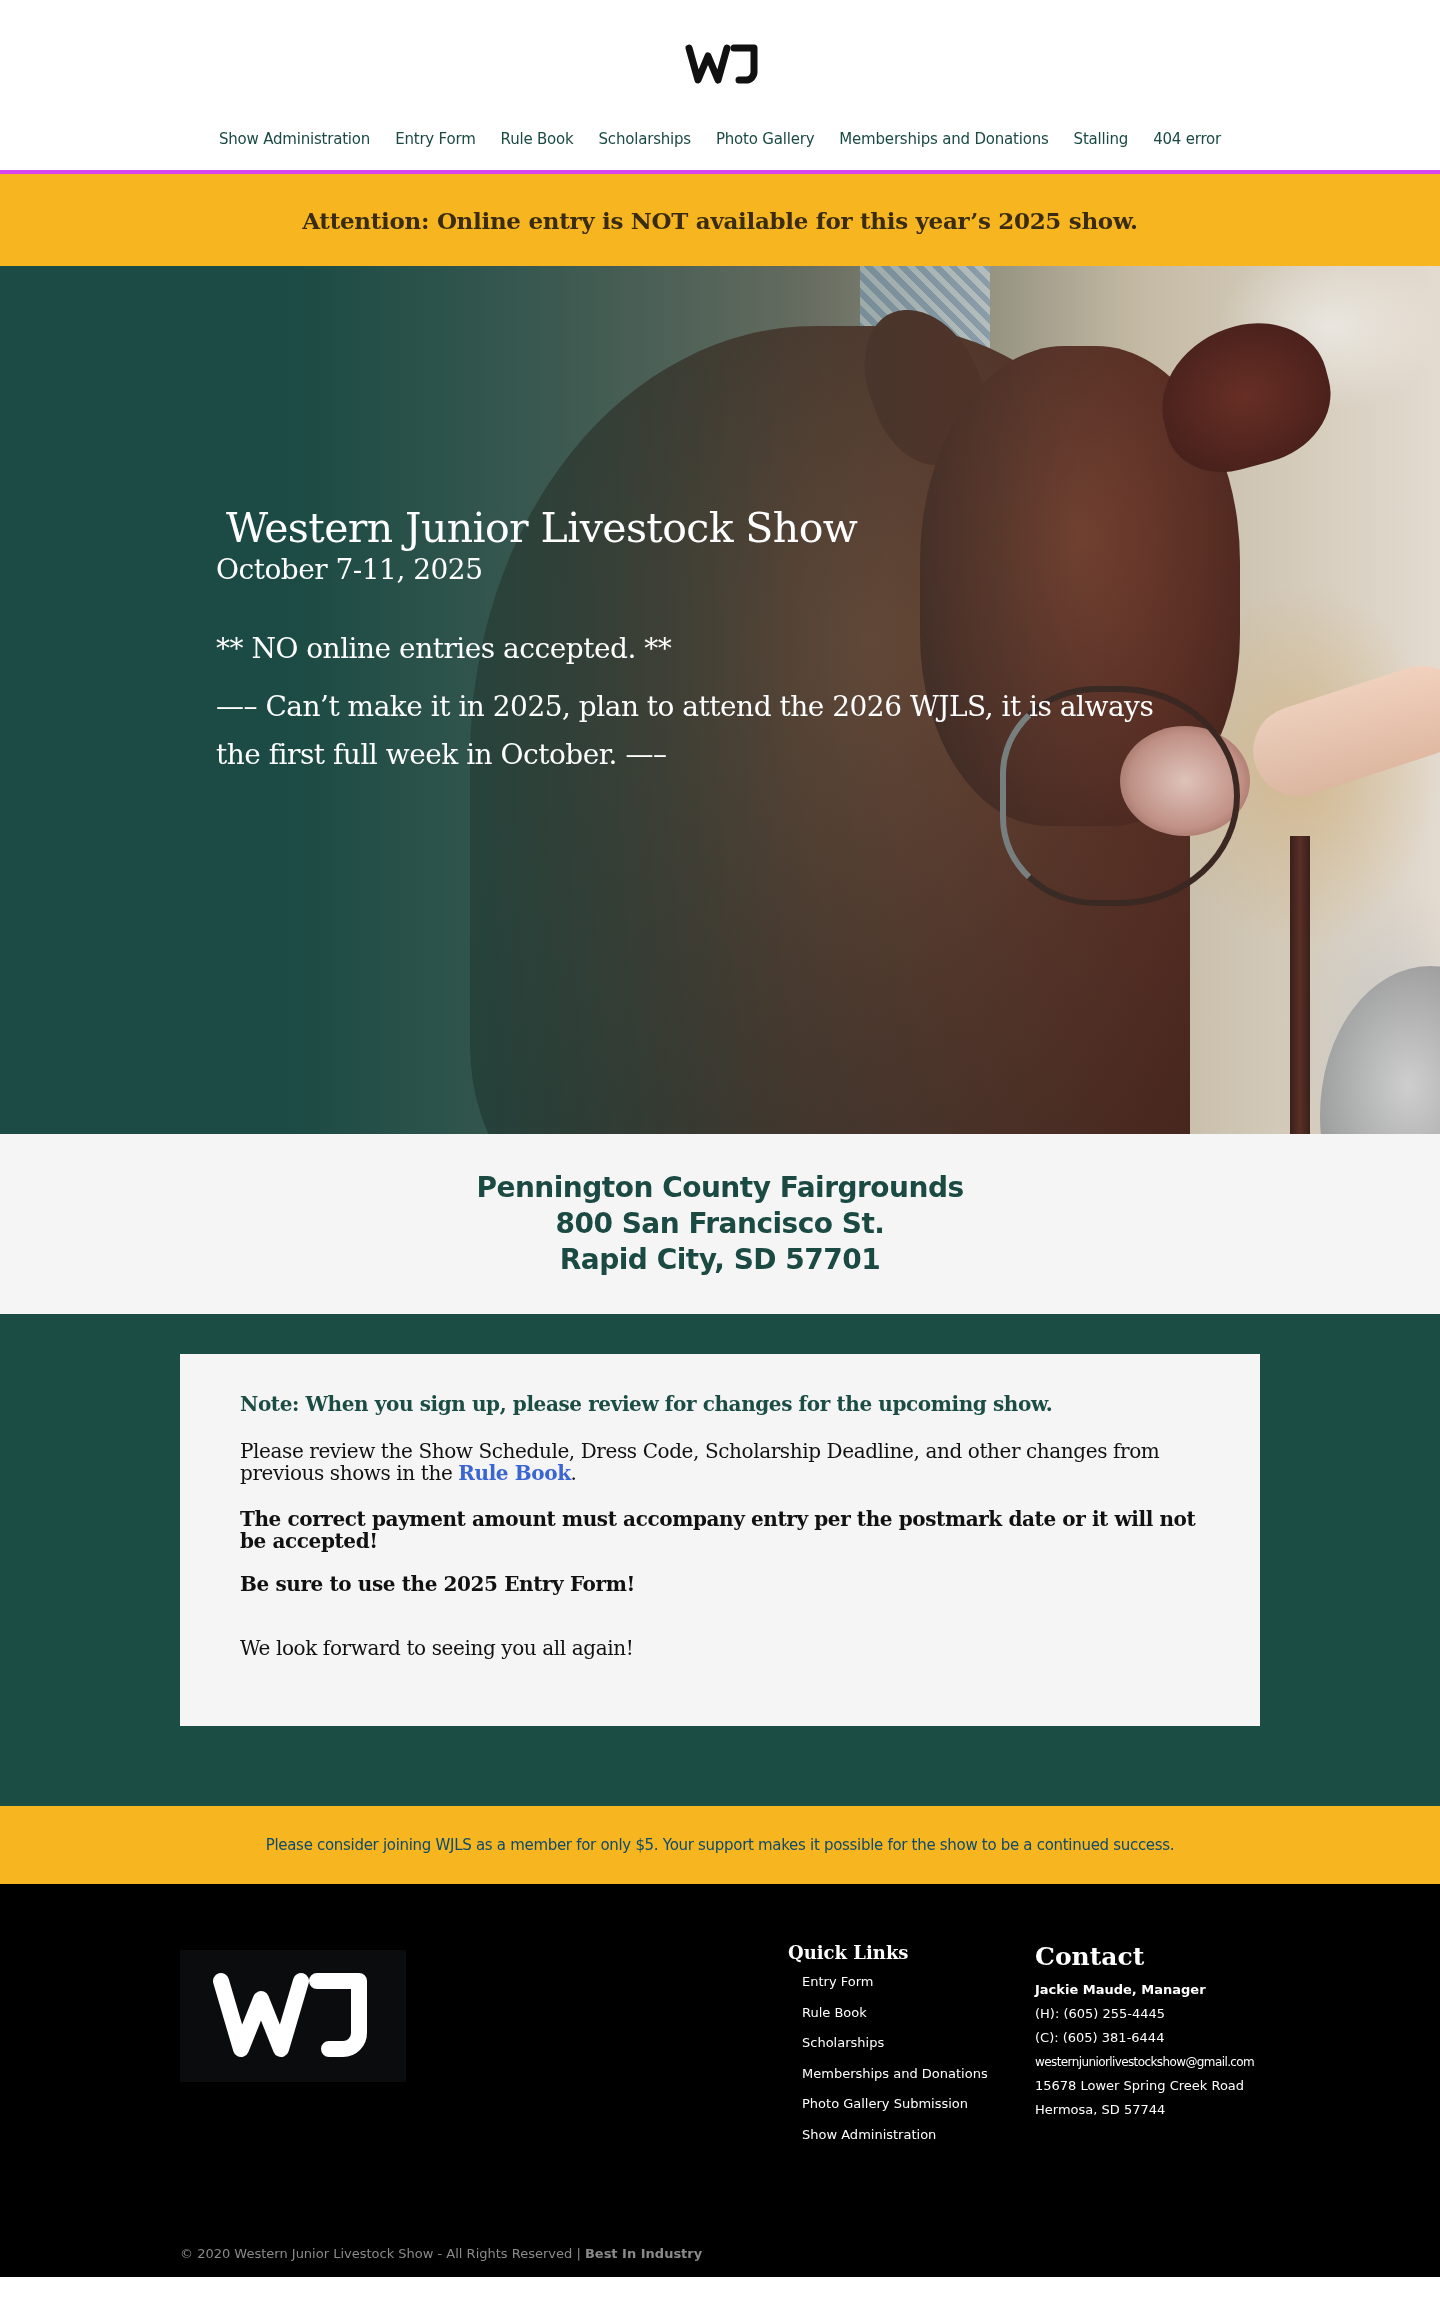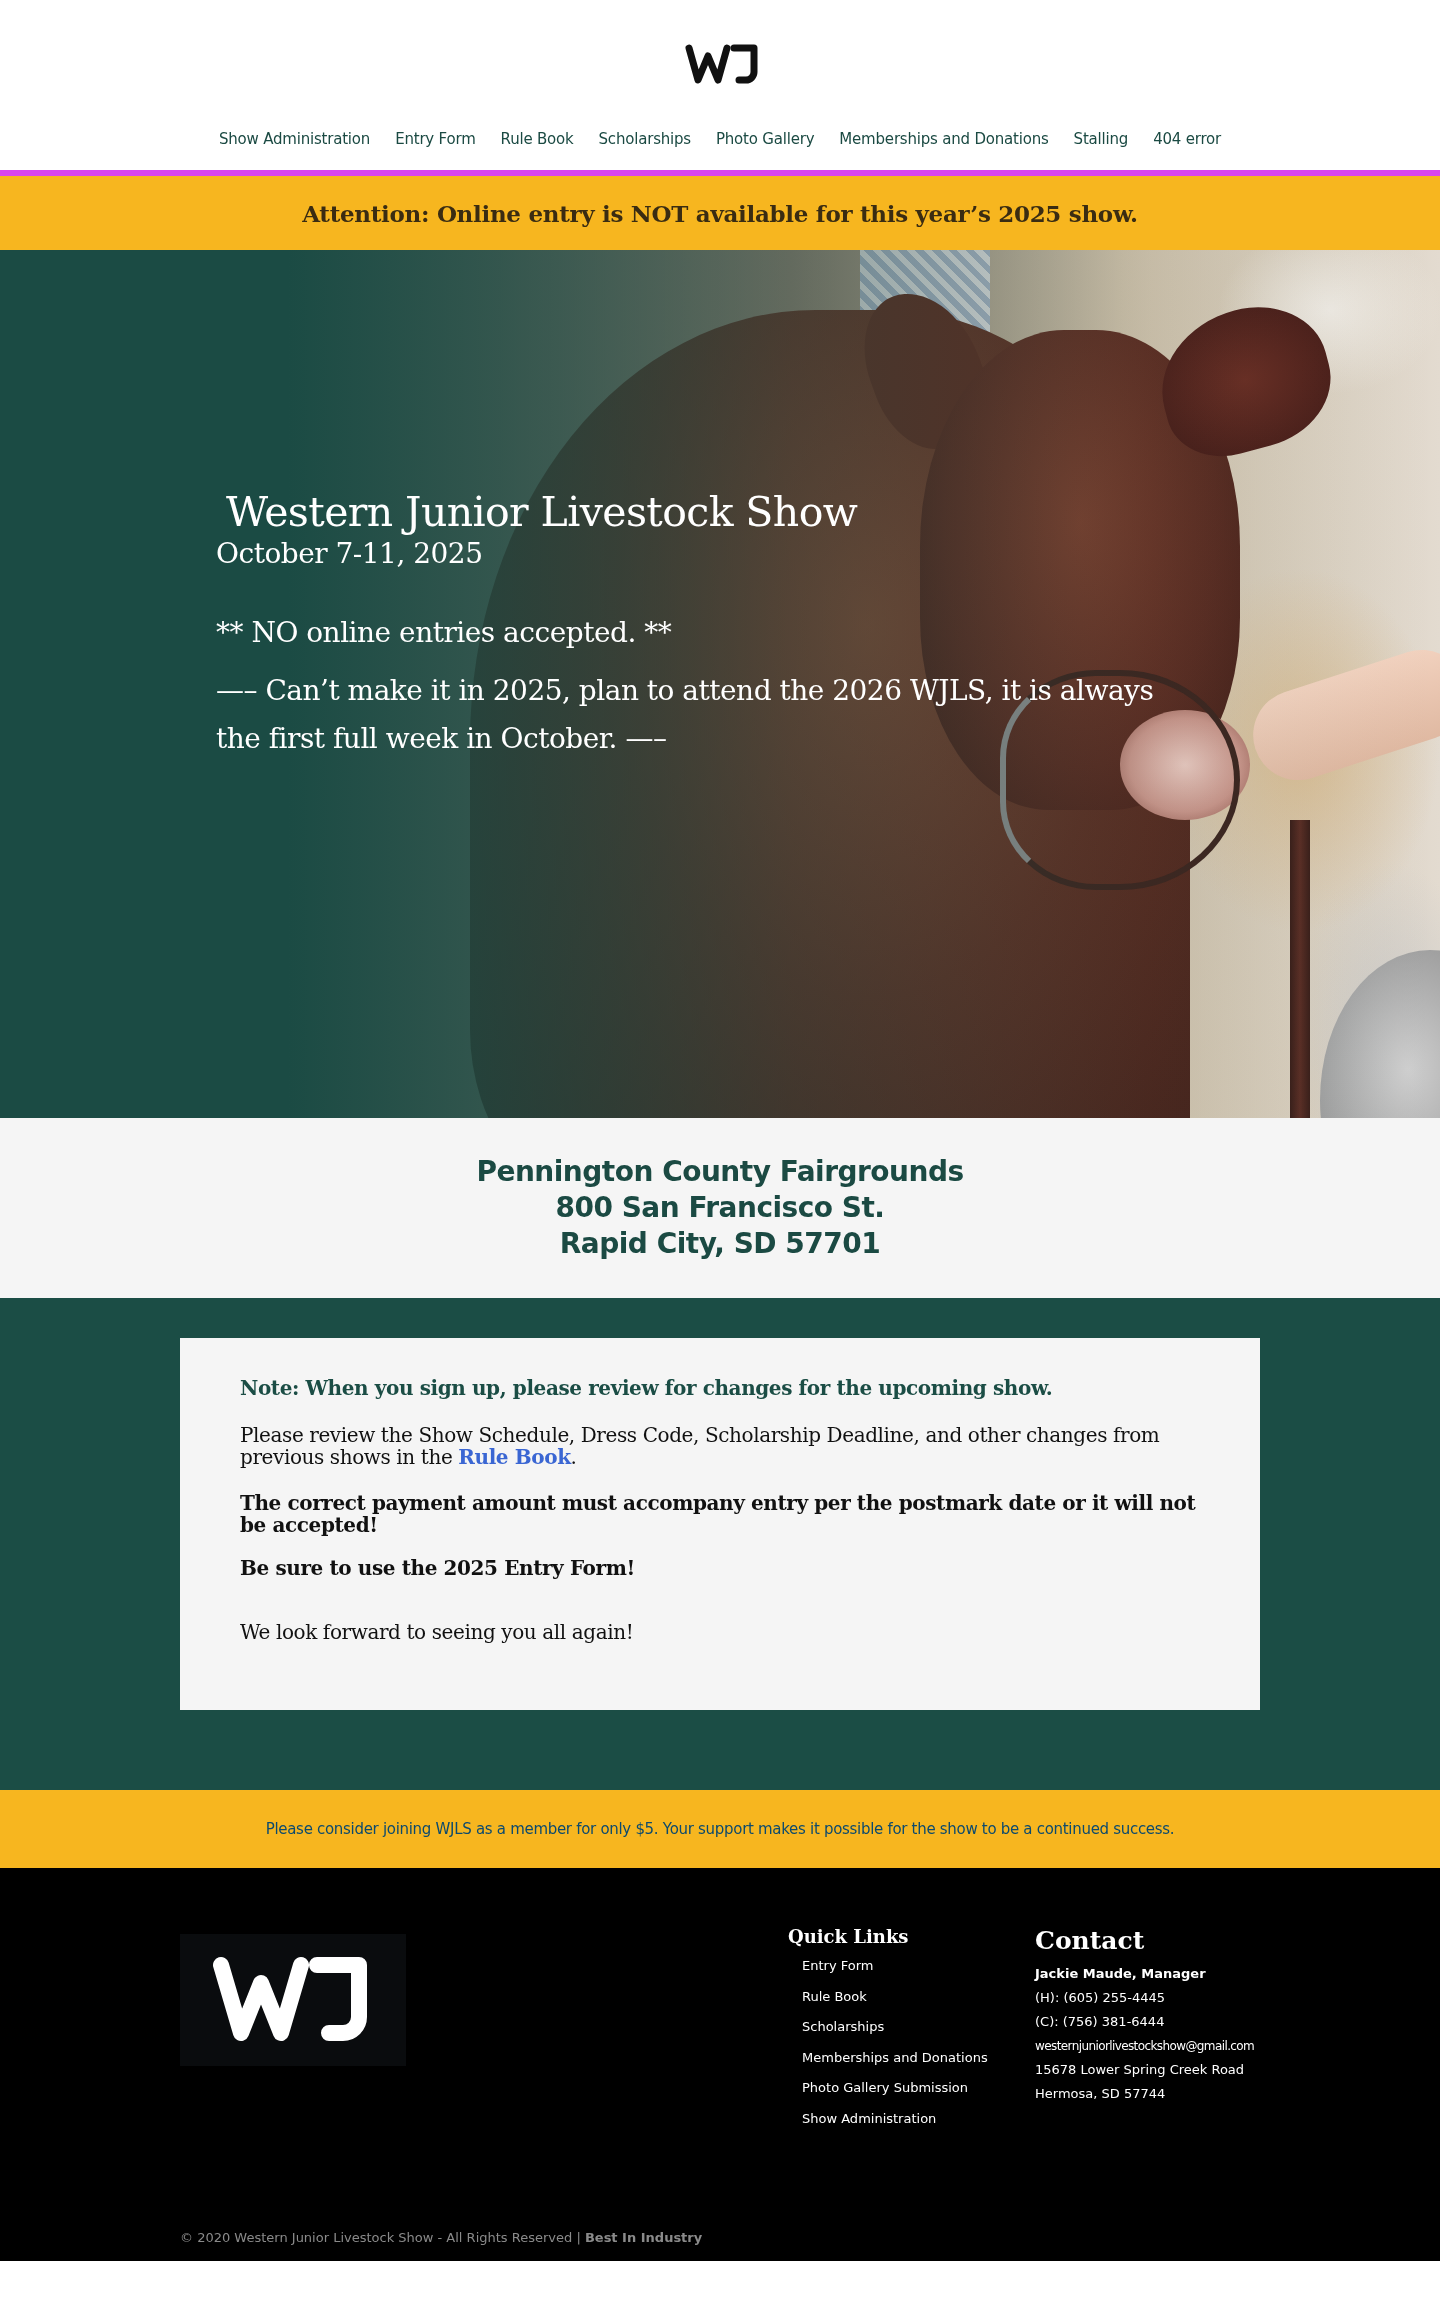--- a/index.html
+++ b/index.html
@@ -6,21 +6,21 @@
   html, body { width: 1440px; background: #ffffff; }
   body { font-family: "Liberation Sans", sans-serif; color: #222; }
 
   
   .header { height: 170px; background: #fff; position: relative; }
   .logo-top { position: absolute; left: 684px; top: 42px; width: 76px; height: 44px; }
   .nav { position: absolute; top: 130px; left: 0; width: 100%; display: flex; justify-content: center; gap: 0; }
   .nav a { font-family: "DejaVu Sans", sans-serif; font-size: 15px; color: #1b4a43; text-decoration: none; padding: 0 12.5px; letter-spacing: -0.2px; white-space: nowrap; }
 
   
-  .attention { height: 80px; background: #f7b61f; display: flex; align-items: center; justify-content: center; border-top: 6px solid #d946ef; }
+  .attention { height: 96px; background: #f7b61f; display: flex; align-items: center; justify-content: center; border-top: 4px solid #d946ef; }
   .attention span { font-family: "DejaVu Serif", serif; font-weight: bold; font-size: 23px; color: #3a2c12; letter-spacing: -0.3px; }
 
   
   .hero { position: relative; height: 868px; overflow: hidden; background: #1b4b44; }
   .hero-photo { position: absolute; inset: 0; }
   .hero-bg { position: absolute; inset: 0;
     background:
       radial-gradient(ellipse 160px 120px at 1330px 60px, rgba(240,236,230,0.9), transparent 70%),
       radial-gradient(ellipse 200px 260px at 1300px 500px, rgba(215,185,140,0.9), transparent 70%),
       radial-gradient(ellipse 140px 240px at 1390px 780px, rgba(200,200,200,0.85), transparent 70%),
@@ -169,20 +169,20 @@
       <li><a href="#">Memberships and Donations</a></li>
       <li><a href="#">Photo Gallery Submission</a></li>
       <li><a href="#">Show Administration</a></li>
     </ul>
   </div>
 
   <div class="contact">
     <h4>Contact</h4>
     <div class="ct-line ct-name">Jackie Maude, Manager</div>
     <div class="ct-line">(H): (605) 255-4445</div>
-    <div class="ct-line">(C): (756) 381-6444</div>
+    <div class="ct-line">(C): (605) 381-6444</div>
     <div class="ct-line ct-email">westernjuniorlivestockshow@gmail.com</div>
     <div class="ct-line">15678 Lower Spring Creek Road</div>
     <div class="ct-line">Hermosa, SD 57744</div>
   </div>
 
   <div class="copyright"><span>© 2020 Western Junior Livestock Show - All Rights Reserved | </span><b>Best In Industry</b></div>
 </footer>
 
 </body></html>

